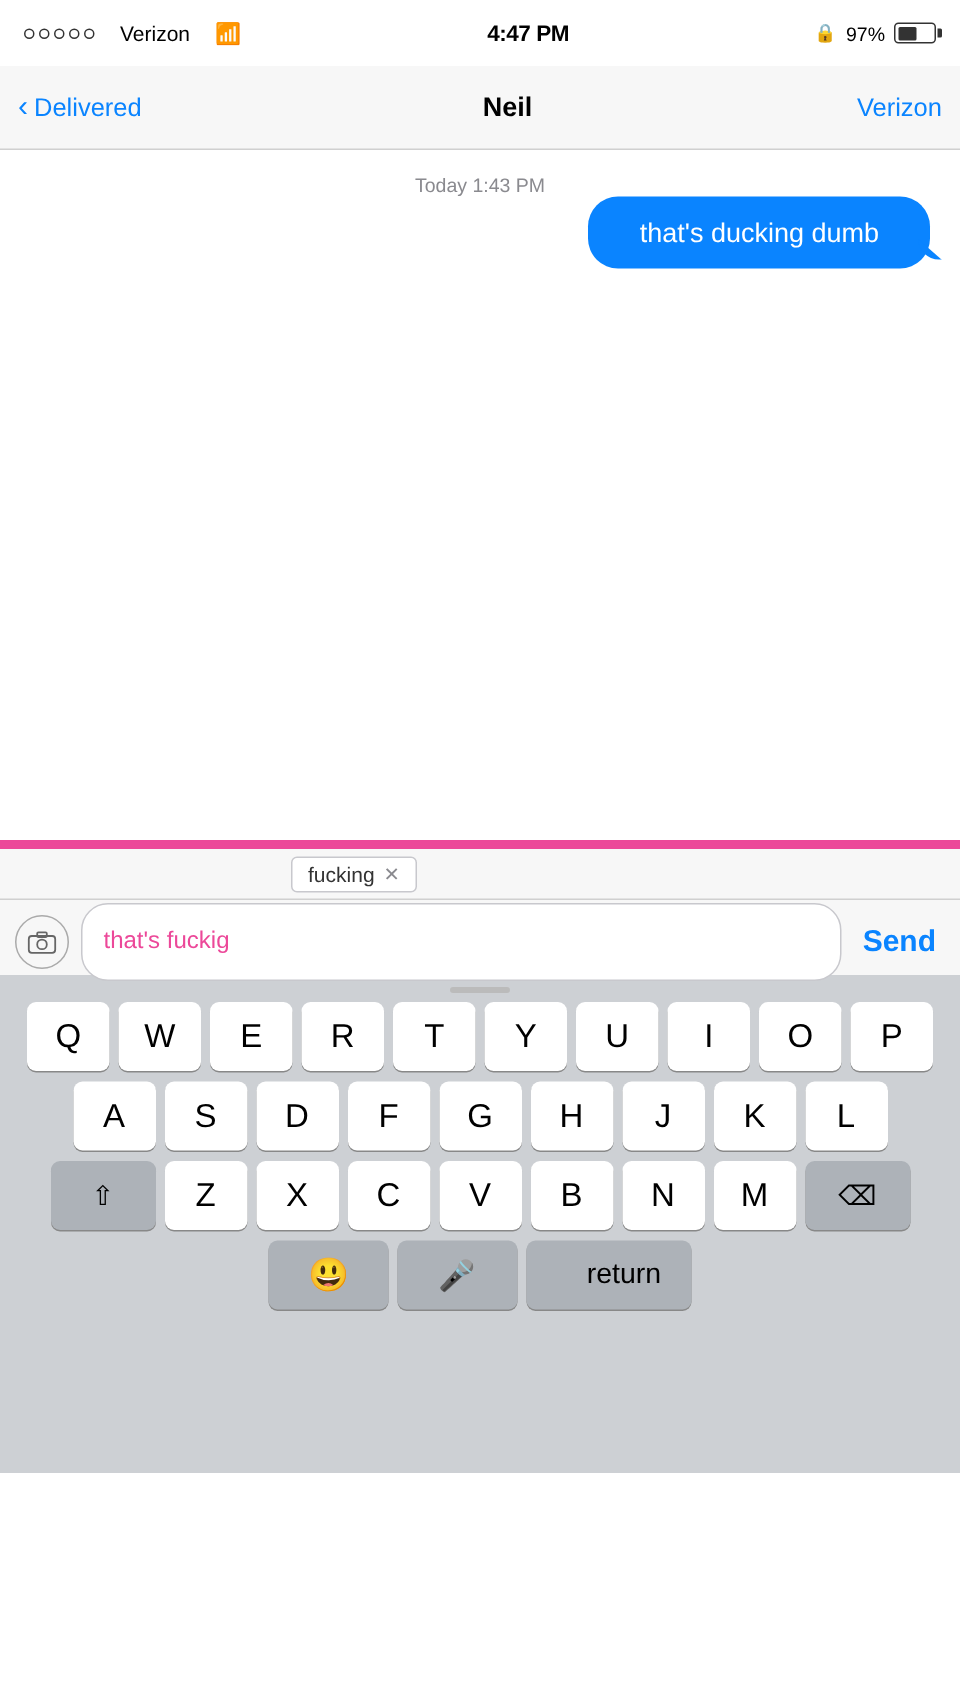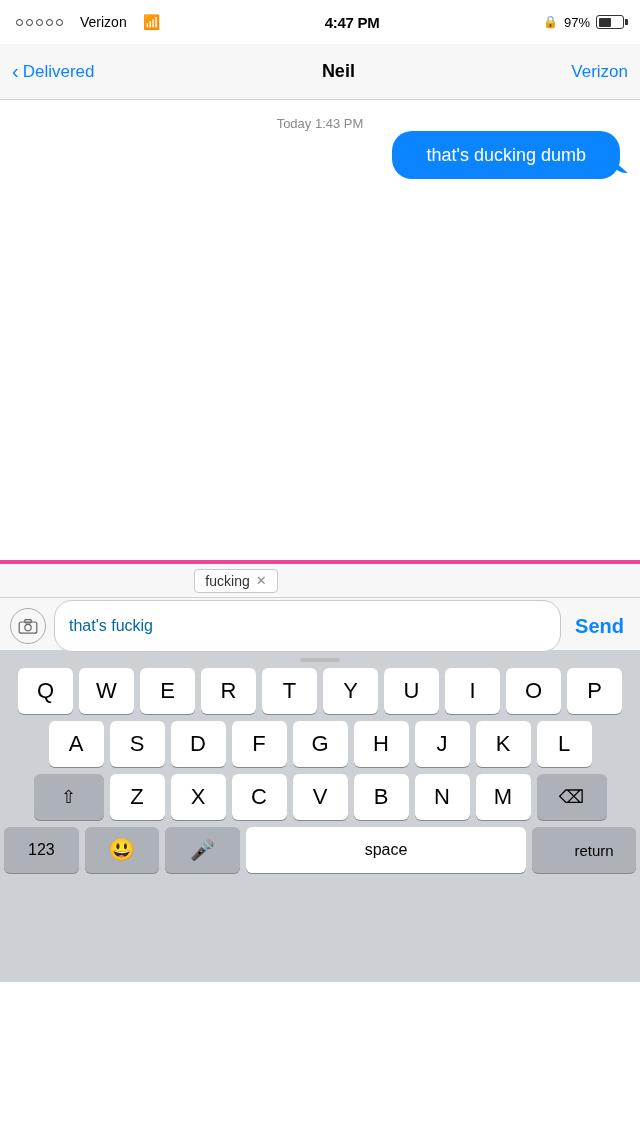--- a/index.html
+++ b/index.html
@@ -162,21 +162,21 @@
       color: #8a8a8f;
       font-size: 13px;
       padding-right: 10px;
       margin-top: 4px;
     }
 
     
     .input-area {
       height: 90px;
       background: #f7f7f7;
-      border-top: 4px solid #ec4899;
+      border-top: 6px solid #ec4899;
       position: relative;
     }
     .autocomplete-bar {
       height: 34px;
       background: #f7f7f7;
       border-bottom: 1px solid #d0d0d0;
       display: flex;
       align-items: center;
       justify-content: center;
     }
@@ -223,21 +223,21 @@
     }
     .text-input {
       flex: 1;
       height: 52px;
       border: 1px solid #c8c8cd;
       border-radius: 18px;
       padding: 0 14px;
       font-size: 16px;
       background: #fff;
       outline: none;
-      color: #0369a1;
+      color: #ec4899;
     }
     .send-btn {
       color: #0a84ff;
       font-size: 20px;
       font-weight: 600;
       cursor: pointer;
       padding: 4px 6px;
       flex-shrink: 0;
     }
 
@@ -406,19 +406,17 @@
     <div class="key key-letter">X</div>
     <div class="key key-letter">C</div>
     <div class="key key-letter">V</div>
     <div class="key key-letter">B</div>
     <div class="key key-letter">N</div>
     <div class="key key-letter">M</div>
     <div class="key key-delete key-dark" style="font-size:18px;">⌫</div>
   </div>
 
   <div class="key-row">
-    <div class="key key-123 key-dark">123</div>
     <div class="key key-emoji key-dark" style="font-size:22px;">😃</div>
     <div class="key key-mic key-dark" style="font-size:20px;">🎤</div>
-    <div class="key key-space" style="font-size:16px;">space</div>
-    <div class="key key-return key-dark" style="font-size:15px;padding-left:20px;">return</div>
+    <div class="key key-return key-dark" style="font-size:19px;padding-left:20px;">return</div>
   </div>
 </div>
 
 </body></html>

